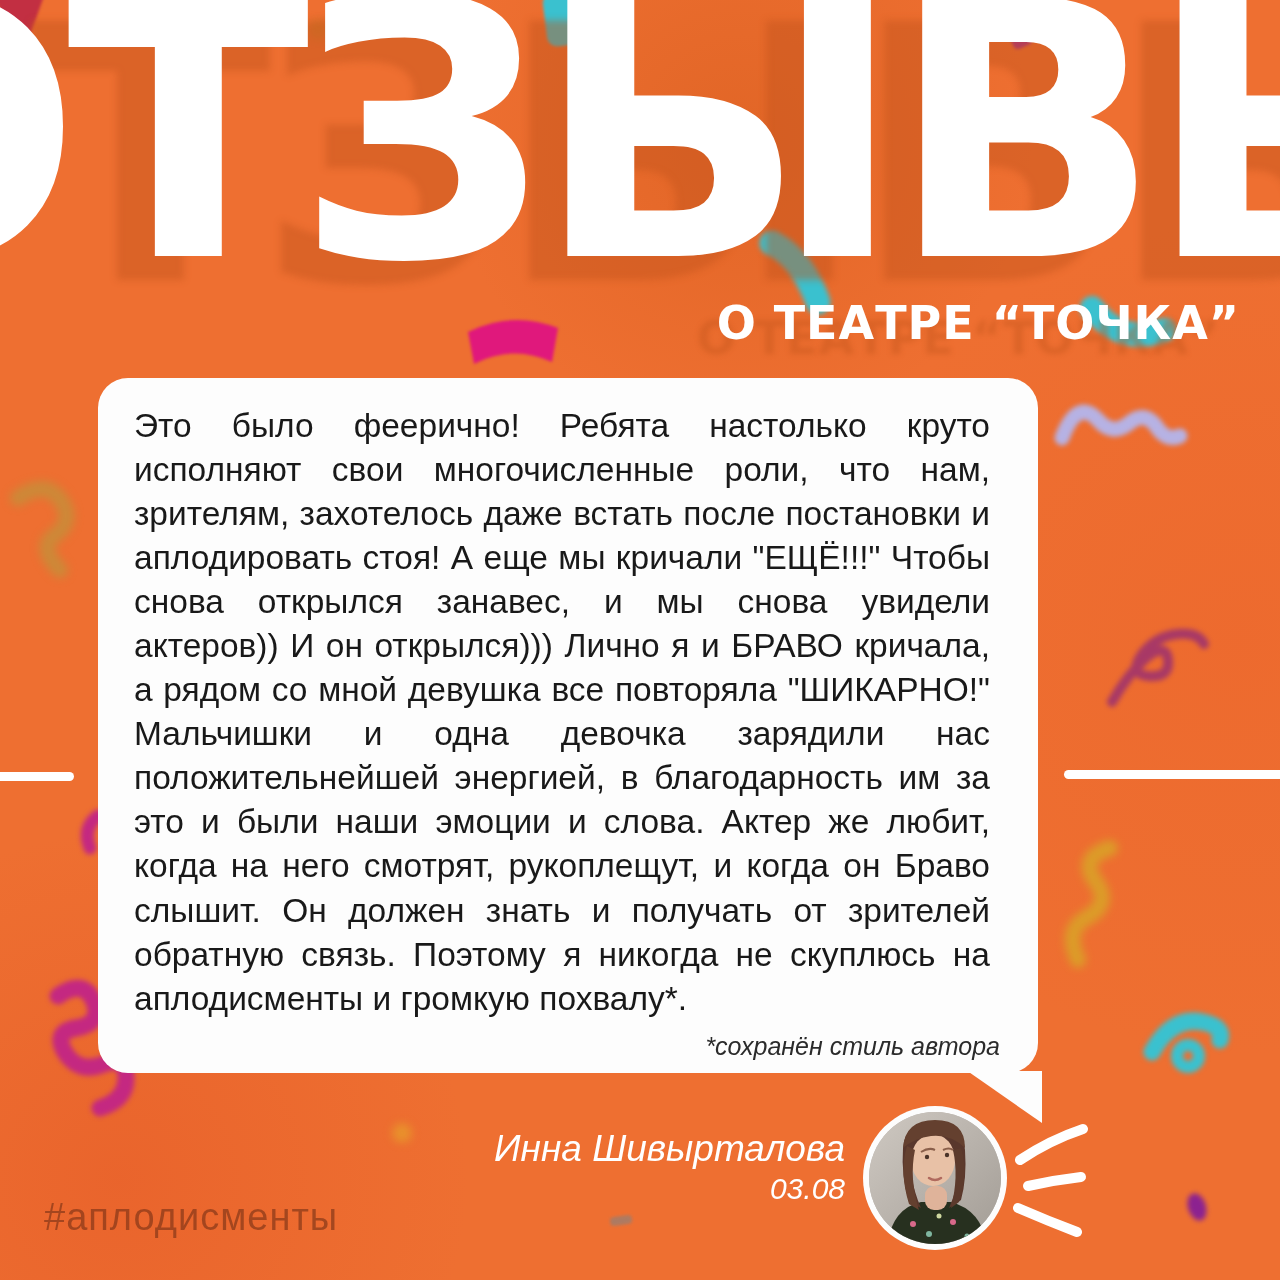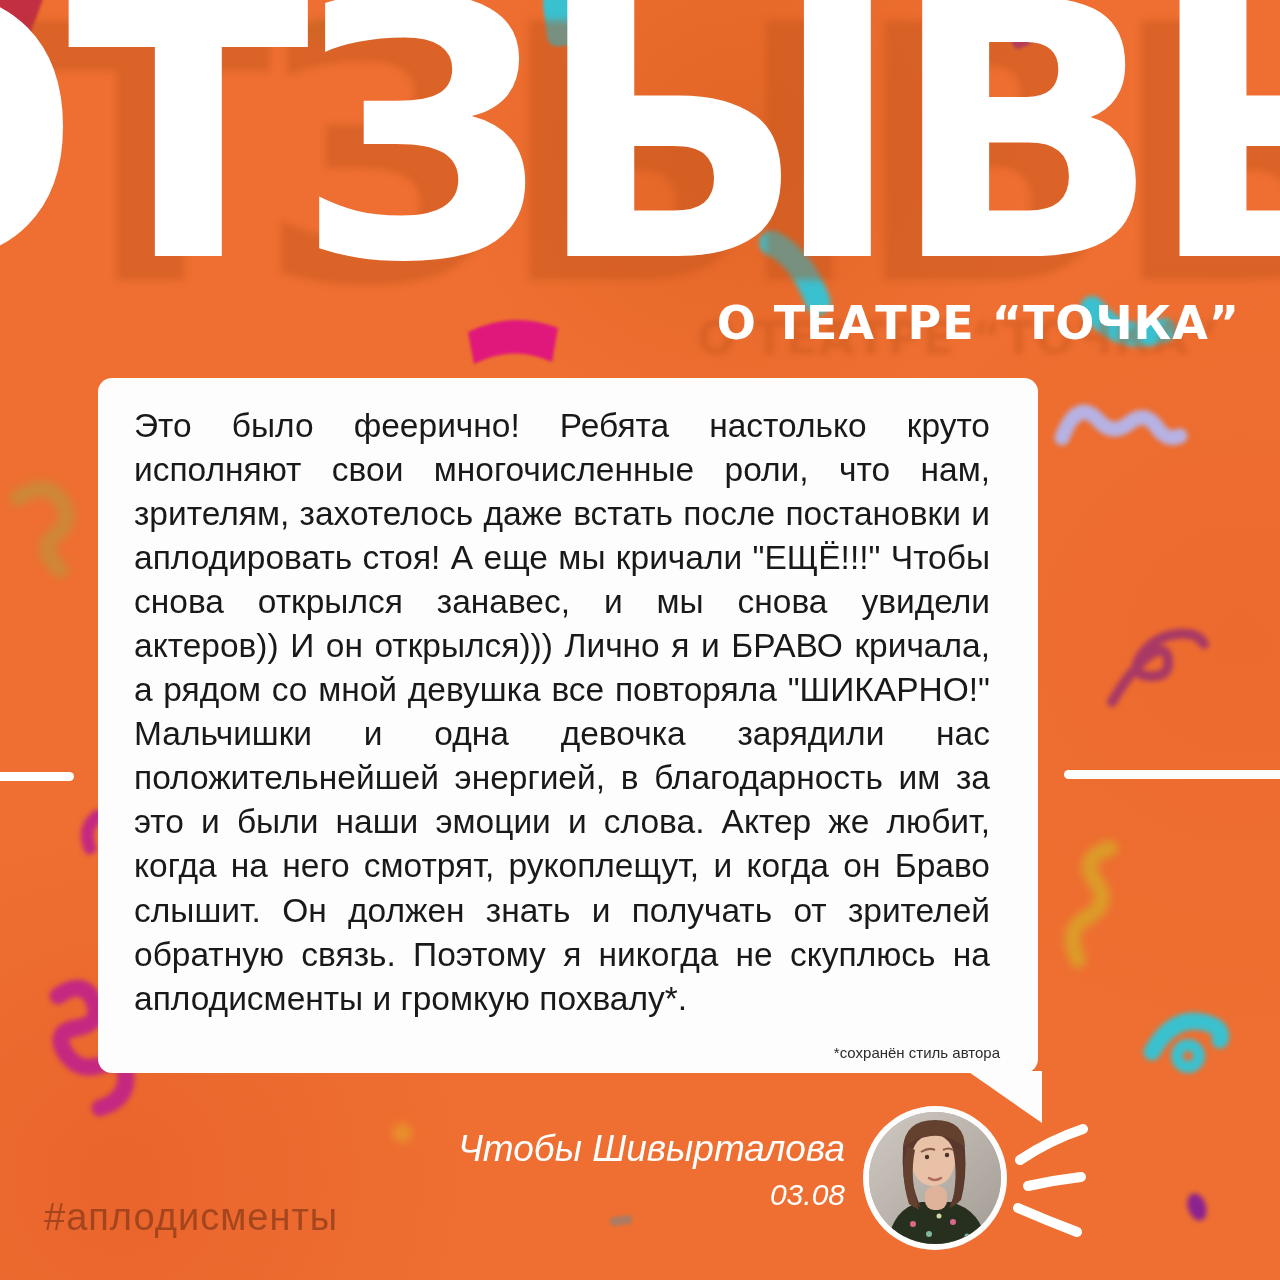--- a/index.html
+++ b/index.html
@@ -14,31 +14,31 @@
   
   #title{left:50%;top:-45px;transform:translateX(-50%);white-space:nowrap;
     font-family:"DejaVu Sans","Liberation Sans",sans-serif;font-weight:900;
     font-size:356px;line-height:1;letter-spacing:-14px;color:#fff;
     text-shadow:-38px 24px 7px rgba(196,84,28,.45);}
   #subtitle{right:40px;top:296px;font-family:"DejaVu Sans","Liberation Sans",sans-serif;
     font-weight:bold;font-size:46px;letter-spacing:1px;color:#fff;
     text-shadow:-20px 15px 5px rgba(196,84,28,.4);}
   
   #bubble{left:98px;top:378px;width:940px;height:695px;background:#fdfdfd;
-    border-radius:14px;box-sizing:border-box;padding:26px 48px 0 36px;}
+    border-radius:30px;box-sizing:border-box;padding:26px 48px 0 36px;}
   #bubble-tail{left:960px;top:1071px;width:82px;height:52px;background:#fdfdfd;
     clip-path:polygon(9% 0,100% 0,100% 100%);}
   #review{margin:0;color:#191919;font-size:33.5px;line-height:1.315;text-align:justify;}
-  #footnote{position:absolute;right:38px;bottom:12px;
-    font-size:15px;color:#2b2b2b;}
+  #footnote{position:absolute;right:38px;bottom:12px;font-style:italic;
+    font-size:25px;color:#2b2b2b;}
   
   #attribution{right:435px;top:1126px;text-align:right;color:#fff;font-style:italic;}
   #author-name{font-size:37px;line-height:1.25;}
   #author-about{font-size:37px;line-height:1.25;}
-  #post-date{font-size:30px;margin-top:6px;}
+  #post-date{font-size:30px;}
   
   #avatar{left:869px;top:1112px;width:132px;height:132px;border-radius:50%;
     background:#bdb6ae;overflow:hidden;box-shadow:0 0 0 6px #fdfdfd;}
   
   #hashtag{left:44px;top:1196px;font-size:38px;color:rgba(105,42,18,.55);letter-spacing:1px;}
   
   .edge-line{height:9px;background:#fff;border-radius:6px;}
   #line-left{left:-12px;top:772px;width:86px;}
   #line-right{left:1064px;top:770px;width:240px;}
   
@@ -77,21 +77,21 @@
   <div class="abs edge-line" id="line-left"></div>
   <div class="abs edge-line" id="line-right"></div>
 
   <div class="abs" id="bubble-tail"></div>
   <div class="abs" id="bubble">
     <p id="review">Это было феерично! Ребята настолько круто исполняют свои многочисленные роли, что нам, зрителям, захотелось даже встать после постановки и аплодировать стоя! А еще мы кричали "ЕЩЁ!!!" Чтобы снова открылся занавес, и мы снова увидели актеров)) И он открылся))) Лично я и БРАВО кричала, а рядом со мной девушка все повторяла "ШИКАРНО!" Мальчишки и одна девочка зарядили нас положительнейшей энергией, в благодарность им за это и были наши эмоции и слова. Актер же любит, когда на него смотрят, рукоплещут, и когда он Браво слышит. Он должен знать и получать от зрителей обратную связь. Поэтому я никогда не скуплюсь на аплодисменты и громкую похвалу*.</p>
     <div id="footnote">*сохранён стиль автора</div>
   </div>
 
   <div class="abs" id="attribution">
-    <div id="author-name">Чтобы Шивырталова</div>
+    <div id="author-name">Инна Шивырталова</div>
     <div id="post-date">03.08</div>
   </div>
 
   <div class="abs" id="avatar">
     <svg width="132" height="132" viewBox="0 0 132 132">
       <defs>
         <linearGradient id="bgGrad" x1="0" y1="0" x2="1" y2="1">
           <stop offset="0" stop-color="#cfc9c2"></stop>
             <stop offset="1" stop-color="#a29c95"></stop>
         </linearGradient>

